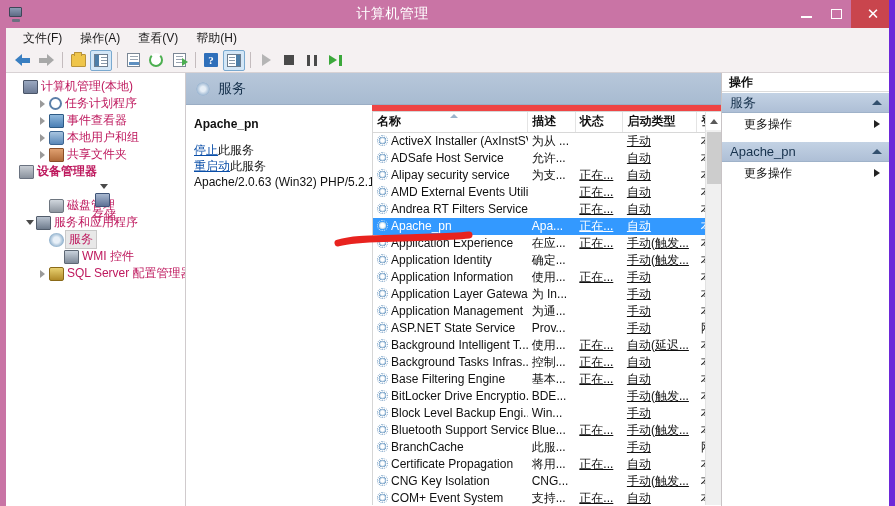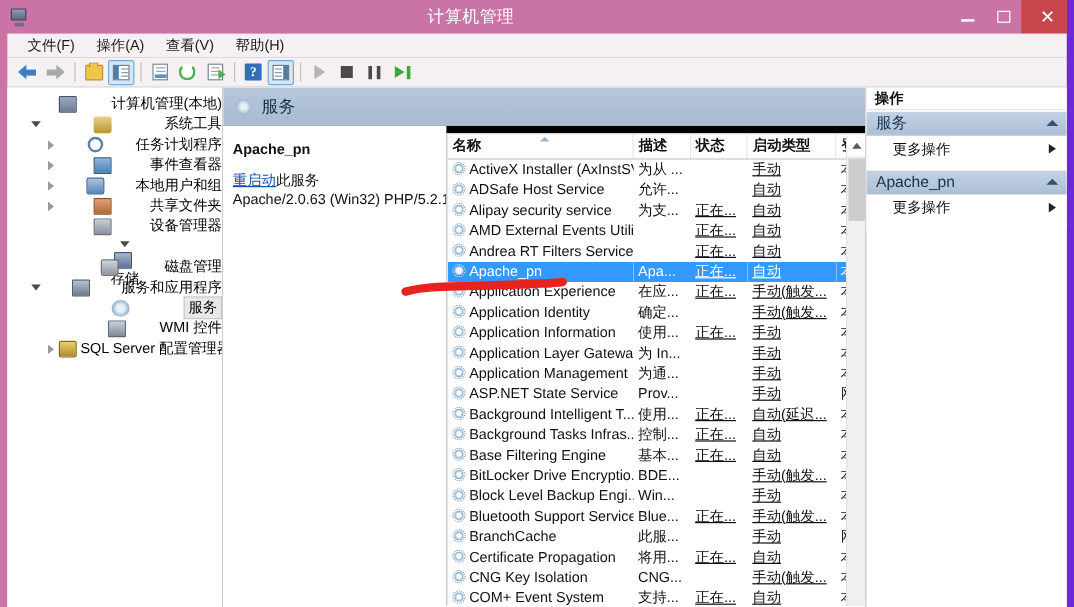--- a/index.html
+++ b/index.html
@@ -179,22 +179,21 @@
     width: 180px; height: 433px;
     background: #ffffff;
     border-right: 1px solid #d0cbcd;
     padding-top: 5px;
     overflow: hidden;
     font-size: 12px;
   }
   .tree-row {
     display: flex; align-items: center;
     height: 17px; white-space: nowrap;
-    color: #000000;
-    justify-content: space-between;
+    color: #be185d;
   }
   .tw { width: 13px; height: 13px; display:flex; align-items:center; justify-content:center; flex:0 0 auto; }
   .tw .tri-closed {
     width:0;height:0;border-top:4px solid transparent;border-bottom:4px solid transparent;
     border-left:5px solid #9a9a9a;
   }
   .tw .tri-open {
     width:0;height:0;border-left:4px solid transparent;border-right:4px solid transparent;
     border-top:5px solid #4a4a4a;
   }
@@ -254,21 +253,21 @@
   }
   #details .svc-name { font-weight: bold; font-size: 12px; margin-bottom: 12px; }
   #details .lnk-row { margin-bottom: 1px; font-size: 12px; line-height: 15px; }
   #details .lnk { color: #0a4ea8; text-decoration: underline; }
   #details .desc-label { margin-top: 22px; font-size: 12px; }
   #details .desc-text { font-size: 12px; margin-top: 1px; white-space: nowrap; }
 
   
   #listwrap {
     flex: 1 1 auto; height: 400px;
-    background: #000000; position: relative;
+    background: #ef4444; position: relative;
     padding-top: 7px;
   }
   #listbox {
     position: absolute; left: 0; top: 6px; right: 0; bottom: 0;
     border-top: 1px solid #d6d6d6;
     border-left: 1px solid #d6d6d6;
     background: #fff; overflow: hidden;
   }
   table.svclist { border-collapse: collapse; width: 100%; table-layout: fixed; font-size: 12px; }
   table.svclist th {
@@ -466,27 +465,20 @@
   </div>
 
   <div id="body">
 
     <div id="treepanel">
         <div class="tree-row" style="padding-left: 4px;">
           <div class="tw"></div>
           <div class="tnode-ico ti-computer"></div>
           <span class="tree-label">计算机管理(本地)</span>
         </div>
-        <div class="tree-row" style="padding-left: 17px;">
-          <div class="tw">
-            <div class="tri-open"></div>
-          </div>
-          <div class="tnode-ico ti-tools"></div>
-          <span class="tree-label">系统工具</span>
-        </div>
         <div class="tree-row" style="padding-left: 30px;">
           <div class="tw">
             <div class="tri-closed"></div>
           </div>
           <div class="tnode-ico ti-clock"></div>
           <span class="tree-label">任务计划程序</span>
         </div>
         <div class="tree-row" style="padding-left: 30px;">
           <div class="tw">
             <div class="tri-closed"></div>
@@ -501,21 +493,21 @@
           <div class="tnode-ico ti-users"></div>
           <span class="tree-label">本地用户和组</span>
         </div>
         <div class="tree-row" style="padding-left: 30px;">
           <div class="tw">
             <div class="tri-closed"></div>
           </div>
           <div class="tnode-ico ti-shared"></div>
           <span class="tree-label">共享文件夹</span>
         </div>
-        <div class="tree-row" style="padding-left: 30px;">
+        <div class="tree-row" style=" font-weight: bold;">
           <div class="tw"></div>
           <div class="tnode-ico ti-device"></div>
           <span class="tree-label">设备管理器</span>
         </div>
         <div class="tree-row" style="padding-left: 17px; flex-direction: column;">
           <div class="tw">
             <div class="tri-open"></div>
           </div>
           <div class="tnode-ico ti-storage"></div>
           <span class="tree-label">存储</span>
@@ -554,20 +546,23 @@
     <div id="center">
       <div id="center-header">
         <div class="hdr-ico"></div>
         <div class="hdr-text">服务</div>
       </div>
 
       <div id="center-split">
 
         <div id="details">
           <div class="svc-name">Apache_pn</div>
+          <div class="lnk-row">
+            <span class="lnk">停止</span><span>此服务</span>
+          </div>
           <div class="lnk-row">
             <span class="lnk">重启动</span><span>此服务</span>
           </div>
           <div class="desc-text">Apache/2.0.63 (Win32) PHP/5.2.14</div>
         </div>
 
         <div id="listwrap">
           <div id="listbox">
             <table class="svclist">
               <colgroup>

